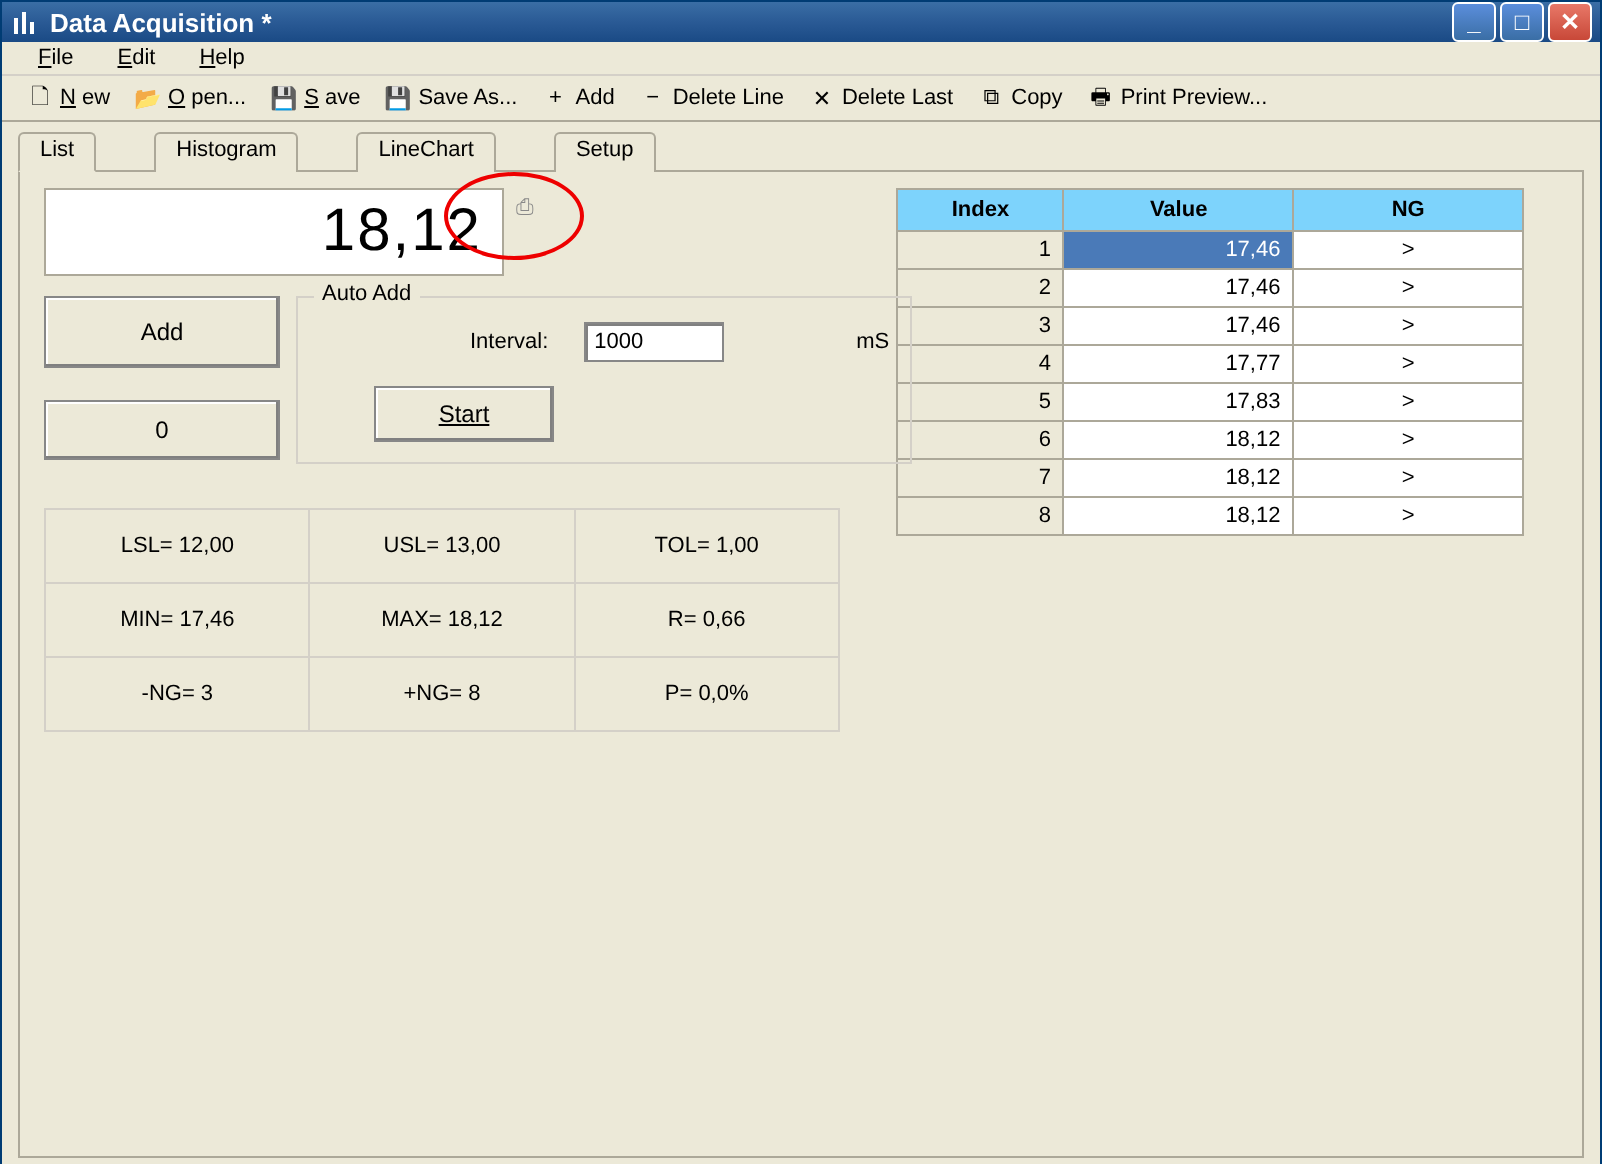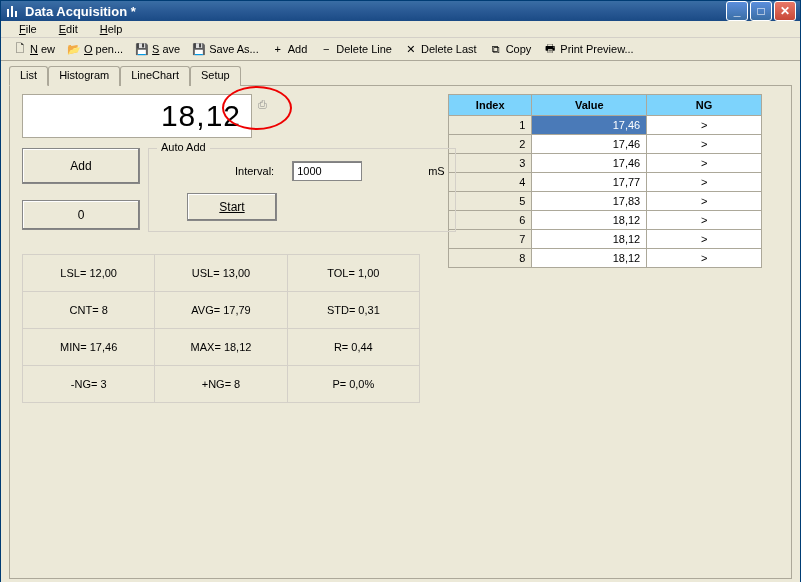--- a/index.html
+++ b/index.html
@@ -11,21 +11,21 @@
 .winbtn { width: 22px; height: 20px; margin-left: 2px; border: 1px solid #fff; border-radius: 3px; display: flex; align-items: center; justify-content: center; font-weight: bold; font-size: 12px; cursor: pointer; }
 .winbtn.minmax { background: linear-gradient(#5b8edc,#3a6ea5); color:#fff; }
 .winbtn.close { background: linear-gradient(#e87868,#c84838); color:#fff; }
 .menubar { height: 22px; background: #ece9d8; border-bottom: 1px solid #d4d0c8; padding: 0 12px; display: flex; gap: 10px; }
 .menuitem { padding: 2px 6px; cursor: pointer; }
 .menuitem u { text-decoration: underline; }
 .toolbar { height: 28px; background: #ece9d8; border-bottom: 1px solid #aca899; padding: 2px 8px; display: flex; align-items: center; gap: 4px; }
 .tbtn { display: flex; align-items: center; gap: 3px; padding: 2px 4px; cursor: pointer; }
 .tbtn-ico { width: 14px; height: 14px; display: inline-flex; align-items: center; justify-content: center; font-size: 11px; }
 .content { flex: 1; background: #ece9d8; padding: 4px 8px; position: relative; }
-.tabstrip { display: flex; height: 20px; }
+.tabstrip { display: flex; height: 20px; gap: 29px; }
 .tab { padding: 2px 10px; border: 1px solid #aca899; border-bottom: none; background: #ece9d8; margin-right: 0px; cursor: pointer; font-size: 11px; border-radius: 3px 3px 0 0; position: relative; top: 1px; }
 .tab.active { background: #ece9d8; z-index: 5; border-bottom: 1px solid #ece9d8; }
 .panel { border: 1px solid #aca899; height: 494px; background: #ece9d8; padding: 8px 12px; display: flex; gap: 16px; }
 .leftcol { width: 410px; display: flex; flex-direction: column; }
 .display-row { display: flex; align-items: center; gap: 6px; margin-bottom: 10px; position: relative; }
 .display { width: 230px; height: 44px; background: #fff; border: 1px solid #aca899; font-size: 30px; font-family: Arial; text-align: right; padding: 4px 10px 0 0; letter-spacing: 1px; }
 .mini { font-size: 11px; color: #888; position: relative; top: -12px; }
 .redcircle { position: absolute; left: 200px; top: -8px; width: 70px; height: 44px; border: 2px solid #e00; border-radius: 50%; pointer-events: none; }
 .row-addauto { display: flex; gap: 8px; }
 .addbtn { width: 118px; height: 36px; border: 1px solid #878787; background: #ece9d8; box-shadow: inset -1px -1px #808080, inset 1px 1px #fff; cursor: pointer; font-size: 12px; }
@@ -148,28 +148,23 @@
         </div>
 
         <table class="statstable">
           <tbody>
               <tr>
             <td>LSL= 12,00</td>
             <td>USL= 13,00</td>
             <td>TOL= 1,00</td>
           </tr>
           <tr>
-            <td>CNT= 8</td>
-            <td>AVG= 17,79</td>
-            <td>STD= 0,31</td>
-          </tr>
-          <tr>
             <td>MIN= 17,46</td>
             <td>MAX= 18,12</td>
-            <td>R= 0,44</td>
+            <td>R= 0,66</td>
           </tr>
           <tr>
             <td>-NG= 3</td>
             <td>+NG= 8</td>
             <td>P= 0,0%</td>
           </tr>
         </tbody>
           </table>
       </div>
 

